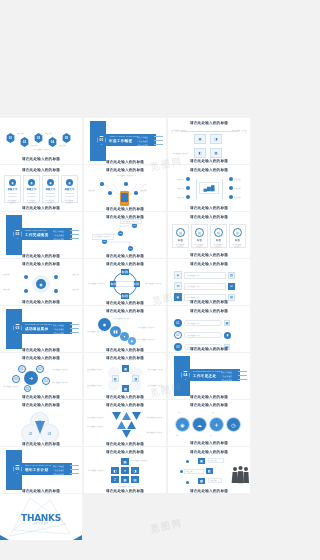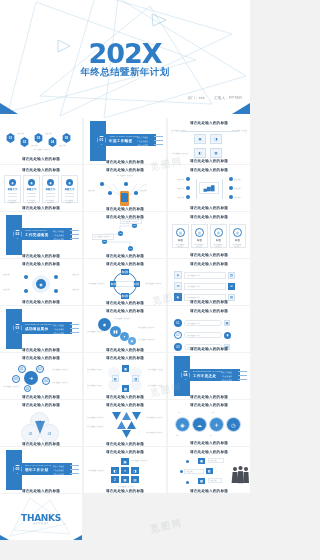--- a/index.html
+++ b/index.html
@@ -81,43 +81,20 @@
   .wm1 { left:150px; top:158px; }
   .wm2 { left:152px; top:292px; }
   .wm3 { left:150px; top:384px; }
   .wm4 { left:150px; top:520px; }
 </style>
 </head>
 <body>
 
 <div class="page">
 
-  <div class="cover">
-    <svg class="lines" viewBox="0 0 250 118" preserveAspectRatio="none">
-      <g fill="none" stroke="#bcd8ea" stroke-width="0.5">
-        <path d="M36 2 L8 112 L196 60 Z"></path>
-        <path d="M96 -6 L232 34 L60 116 Z"></path>
-        <path d="M150 6 L212 104 L40 96 Z"></path>
-        <path d="M118 -2 L246 76 L104 118 Z"></path>
-      </g>
-      <g fill="none" stroke="#9ec6e0" stroke-width="0.6">
-        <path d="M152 14 L166 20 L153 26 Z"></path>
-        <path d="M58 40 L70 46 L58 52 Z"></path>
-      </g>
-    </svg>
-    <div class="cover-title">202X</div>
-    <div class="cover-sub">年终总结暨新年计划</div>
-    <div class="cover-meta">
-      <span>部门：xxx</span>
-      <span>汇报人：PPTER</span>
-    </div>
-    <div class="cover-corner-l"></div>
-    <div class="cover-corner-r"></div>
-    <div class="cover-tag">www</div>
-  </div>
 
   <div class="grid">
 
     <div class="cell">
       <div style="position:absolute;left:4px;top:14px;width:74px;height:14px;">
         <div class="hex" style="position:absolute;left:2px;top:1px;width:9px;height:10px;">01</div>
         <div class="hex" style="position:absolute;left:16px;top:5px;width:9px;height:10px;">02</div>
         <div class="hex" style="position:absolute;left:30px;top:1px;width:9px;height:10px;">03</div>
         <div class="hex" style="position:absolute;left:44px;top:5px;width:9px;height:10px;">04</div>
         <div class="hex" style="position:absolute;left:58px;top:1px;width:9px;height:10px;">05</div>

